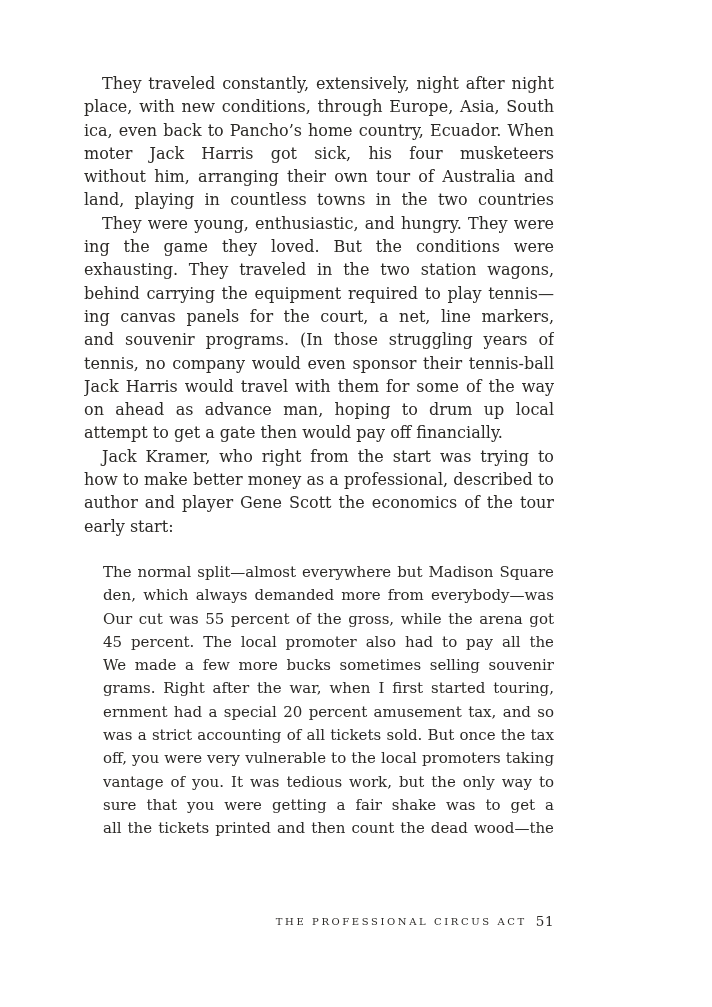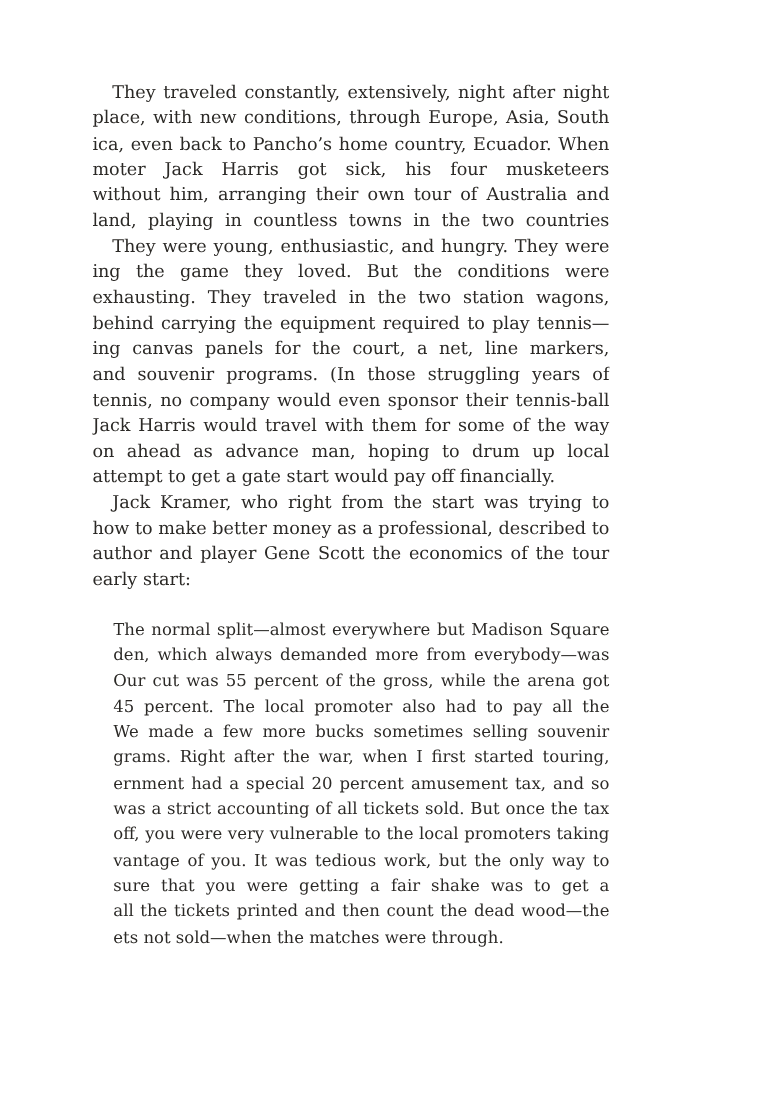--- a/index.html
+++ b/index.html
@@ -87,37 +87,39 @@
       <div class="para body">
         <div class="line first">They were young, enthusiastic, and hungry. They were play-</div>
         <div class="line">ing the game they loved. But the conditions were stressful, often</div>
         <div class="line">exhausting. They traveled in the two station wagons, with a van</div>
         <div class="line">behind carrying the equipment required to play tennis—two fold-</div>
         <div class="line">ing canvas panels for the court, a net, line markers, rackets, balls,</div>
         <div class="line">and souvenir programs. (In those struggling years of professional</div>
         <div class="line">tennis, no company would even sponsor their tennis-ball supply.)</div>
         <div class="line">Jack Harris would travel with them for some of the way then go</div>
         <div class="line">on ahead as advance man, hoping to drum up local interest in an</div>
-        <div class="line last">attempt to get a gate start would pay off financially.</div>
+        <div class="line last">attempt to get a gate then would pay off financially.</div>
       </div>
       <div class="para body">
         <div class="line first">Jack Kramer, who right from the start was trying to work out</div>
         <div class="line">how to make better money as a professional, described to tennis</div>
         <div class="line">author and player Gene Scott the economics of the tour in those</div>
         <div class="line last">early start:</div>
       </div>
       <div class="para quote">
         <div class="line first">The normal split—almost everywhere but Madison Square Gar-</div>
         <div class="line">den, which always demanded more from everybody—was 55/45.</div>
         <div class="line">Our cut was 55 percent of the gross, while the arena got to keep</div>
         <div class="line">45 percent. The local promoter also had to pay all the expenses.</div>
         <div class="line">We made a few more bucks sometimes selling souvenir pro-</div>
         <div class="line">grams. Right after the war, when I first started touring, the gov-</div>
         <div class="line">ernment had a special 20 percent amusement tax, and so there</div>
         <div class="line">was a strict accounting of all tickets sold. But once the tax went</div>
         <div class="line">off, you were very vulnerable to the local promoters taking ad-</div>
         <div class="line">vantage of you. It was tedious work, but the only way to make</div>
         <div class="line">sure that you were getting a fair shake was to get a manifest of</div>
         <div class="line">all the tickets printed and then count the dead wood—the tick-</div>
-        <div class="line last">ets not sold—when the matches were through.</div>
       </div>
     </div>
+  <div class="footer">
+    <span class="running-head">THE PROFESSIONAL CIRCUS ACT</span><span class="page-number">51</span>
+  </div>
 </div>
 
 </body></html>

